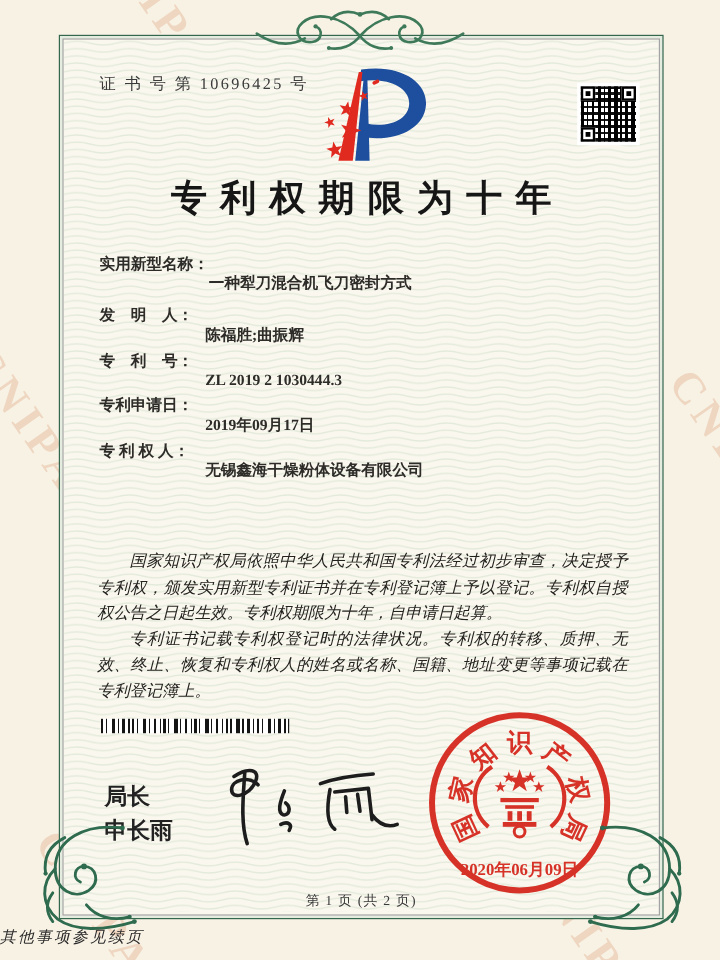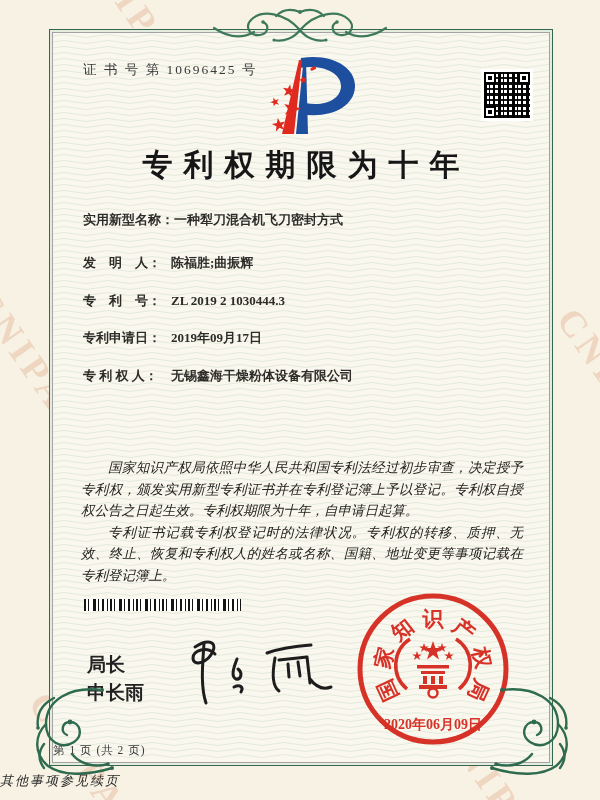--- a/index.html
+++ b/index.html
@@ -33,37 +33,37 @@
   }
   .finder{position:absolute;width:12px;height:12px;border:2px solid #000;background:#fff;}
   .finder::after{content:"";position:absolute;left:2px;top:2px;width:4px;height:4px;background:#000;}
   .f-tl{left:0;top:0}.f-tr{right:0;top:0}.f-bl{left:0;bottom:0}
   .title{
     position:absolute;left:0;top:112px;width:100%;text-align:center;
     font-size:30px;font-weight:700;color:#161616;letter-spacing:11px;text-indent:11px;
   }
   .row{position:absolute;left:30px;right:26px;font-size:13px;color:#2e2c28;font-weight:600;}
   .flabel{display:inline-block;min-width:88px;vertical-align:top;}
-  .fvalue{display:inline-block;max-width:370px;vertical-align:top;line-height:18px;}
+  .fvalue{display:inline-block;max-width:370px;vertical-align:top;line-height:18px;margin-top:16px;}
   .pair2{position:absolute;left:226px;top:0;}
   .paras{position:absolute;left:28px;top:424px;width:442px;
     font-size:13.5px;line-height:21.5px;color:#24221f;text-align:justify;
     font-style:italic;}
   .paras p{margin:0;text-indent:2em;}
   .barcode{position:absolute;left:31px;top:566px;width:157px;height:12px;
     background:repeating-linear-gradient(90deg,
       #141414 0 2px,#fff 2px 4px,#141414 4px 5px,#fff 5px 9px,
       #141414 9px 12px,#fff 12px 14px,#141414 14px 15px,#fff 15px 18px,
       #141414 18px 20px,#fff 20px 23px,#141414 23px 24px,#fff 24px 26px);
   }
   .director{position:absolute;left:34px;top:618px;font-family:"Liberation Sans","DejaVu Sans",sans-serif;
     font-weight:700;font-size:19px;color:#222;line-height:28px;}
   .signature{position:absolute;left:118px;top:596px;}
   .seal{position:absolute;left:300px;top:556px;opacity:.95;}
-  .page-footer{position:absolute;left:0;top:710px;width:100%;text-align:left;
+  .page-footer{position:absolute;left:0;top:710px;width:100%;text-align:center;
     font-size:11.5px;color:#3a3a3a;letter-spacing:1px;}
   .continuation{position:absolute;left:0;top:772px;width:100%;text-align:left;
     font-size:13px;font-style:italic;color:#2b2b2b;letter-spacing:2px;}
   .top-garland{position:absolute;left:210px;top:4px;}
   .corner{position:absolute;}
   .corner-bl{left:24px;top:684px;}
   .corner-br{left:488px;top:684px;transform:scaleX(-1);}
 </style>
 </head>
 <body>

